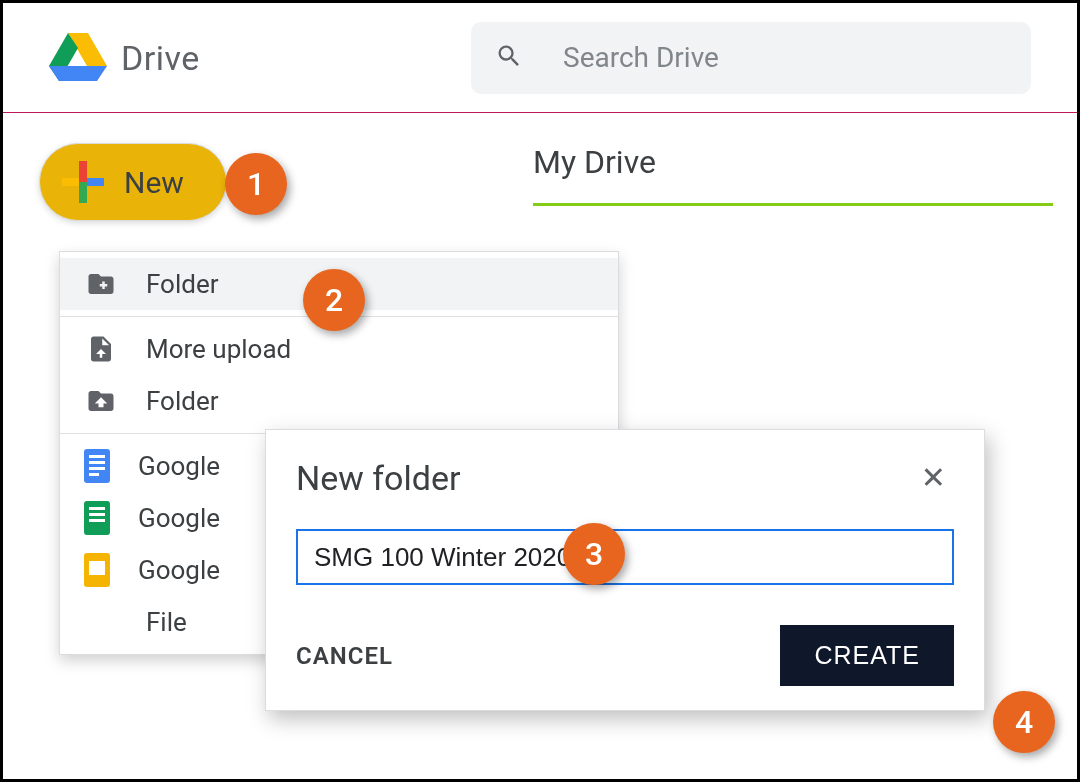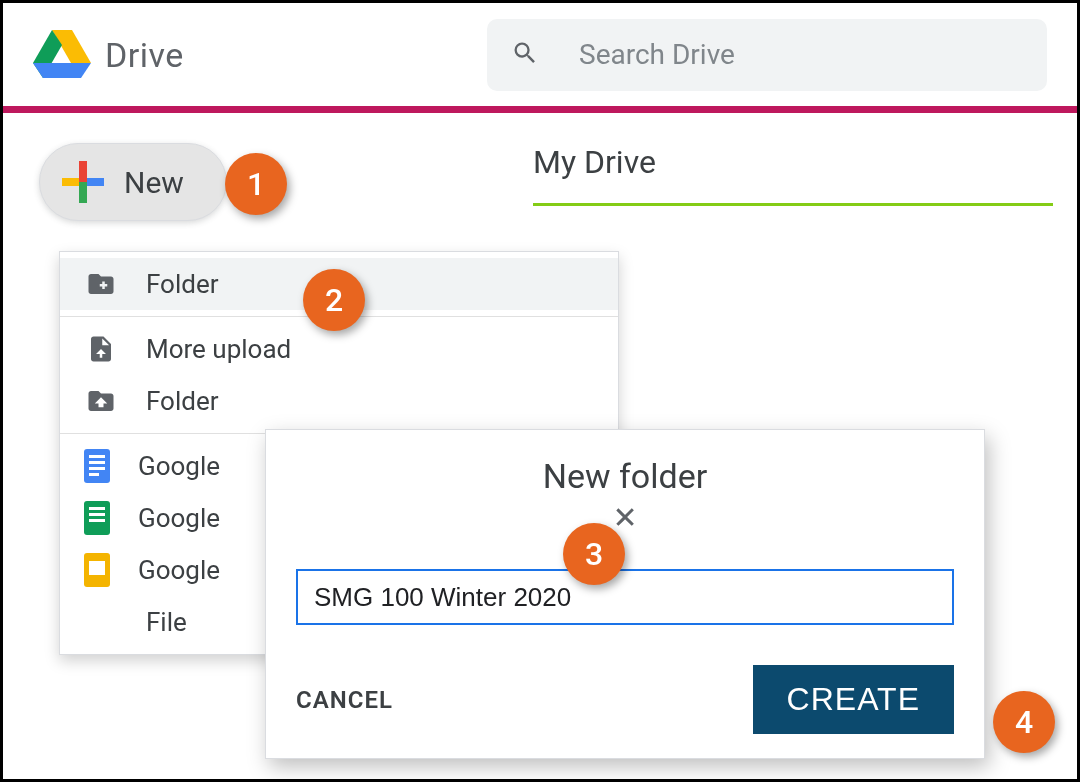--- a/index.html
+++ b/index.html
@@ -1,32 +1,32 @@
 <!DOCTYPE html>
 <html><head>
 <meta charset="utf-8">
 <style>
   * { box-sizing: border-box; margin: 0; padding: 0; }
   html, body { width: 1080px; height: 782px; font-family: 'Google Sans', Roboto, Arial, sans-serif; overflow: hidden; background:#fff; }
   .frame { width:1080px; height:782px; border:3px solid #000; position:relative; background:#fff; }
 
   
-  .header { display:flex; align-items:center; height:110px; padding:0 30px; border-bottom:7px solid #be185d; }
+  .header { display:flex; align-items:center; height:110px; padding:0 46px; border-bottom:1px solid #be185d; }
   .logo { display:flex; align-items:center; gap:14px; }
   .logo-text { font-size:34px; color:#5f6368; letter-spacing:0.5px; }
   .search-bar { margin-left:auto; width:560px; height:72px; background:#f1f3f4; border-radius:10px; display:flex; align-items:center; padding:0 24px; gap:40px; }
   .search-icon svg { width:28px; height:28px; fill:#5f6368; }
   .search-text { font-size:28px; color:#80868b; }
 
   
   .main { position:relative; padding:30px 36px; }
   .page-title { position:absolute; left:530px; top:30px; font-size:32px; color:#3c4043; padding-bottom:22px; border-bottom:3px solid #84cc16; width:520px; }
 
   
-  .new-button { position:relative; display:inline-flex; align-items:center; gap:20px; background:#e5e5e5; border:1px solid #dadce0; border-radius:40px; height:78px; padding:0 42px 0 22px; box-shadow:0 2px 6px rgba(60,64,67,.2); cursor:pointer; }
+  .new-button { position:relative; display:inline-flex; align-items:center; gap:20px; background:#eab308; border:1px solid #dadce0; border-radius:40px; height:78px; padding:0 42px 0 22px; box-shadow:0 2px 6px rgba(60,64,67,.2); cursor:pointer; }
   .plus-icon { width:42px; height:42px; position:relative; }
   .plus-icon .h1 { position:absolute; left:0; top:17px; width:21px; height:8px; background:#fbbc04; }
   .plus-icon .h2 { position:absolute; left:21px; top:17px; width:21px; height:8px; background:#4285f4; }
   .plus-icon .v1 { position:absolute; left:17px; top:0; width:8px; height:21px; background:#ea4335; }
   .plus-icon .v2 { position:absolute; left:17px; top:21px; width:8px; height:21px; background:#34a853; }
   .new-button-label { font-size:30px; color:#3c4043; }
 
   
   .dropdown { position:absolute; left:56px; top:248px; width:560px; background:#fff; border:1px solid #dadce0; box-shadow:0 6px 14px rgba(0,0,0,.18); z-index:5; }
   .dropdown .group { padding:6px 0; border-bottom:1px solid #e0e0e0; }
@@ -39,27 +39,27 @@
   .menu-item.more .chevron { position:absolute; right:24px; }
 
   .docs-icon { width:26px; height:34px; border-radius:3px; display:flex; flex-direction:column; gap:3px; padding:6px 5px; }
   .docs-icon.blue { background:#4285f4; }
   .docs-icon.green { background:#0f9d58; }
   .docs-icon.yellow { background:#f4b400; }
   .docs-icon span { display:block; background:#fff; height:3px; width:100%; }
 
   
   .modal { position:absolute; left:262px; top:426px; width:720px; background:#fff; border:1px solid #dadce0; box-shadow:4px 8px 20px rgba(0,0,0,.25); z-index:20; padding:26px 30px 24px 30px; }
-  .modal-header { display:flex; align-items:center; justify-content:space-between;flex-direction:column; }
+  .modal-header { display:flex; align-items:center; justify-content:space-between; }
   .modal-title { font-size:34px; color:#3c4043; }
   .close-icon { font-size:30px; color:#5f6368; cursor:pointer; padding:4px 8px; }
   .modal-input { margin-top:30px; width:100%; height:56px; border:2px solid #1a73e8; padding:0 16px; font-size:26px; color:#202124; outline:none; }
   .modal-actions { display:flex; justify-content:space-between; align-items:center; gap:40px; margin-top:40px; }
   .btn-cancel { font-size:24px; font-weight:600; color:#3c4043; letter-spacing:1px; cursor:pointer; }
-  .btn-create { background:#0c4a6e; color:#fff; font-size:32px; font-weight:500; letter-spacing:1px; border:none; padding:16px 34px; cursor:pointer; }
+  .btn-create { background:#0f172a; color:#fff; font-size:25px; font-weight:500; letter-spacing:1px; border:none; padding:16px 34px; cursor:pointer; }
 
   
   .badge { position:absolute; width:62px; height:62px; border-radius:50%; background:#e8651f; color:#fff; display:flex; align-items:center; justify-content:center; font-size:32px; font-weight:500; box-shadow:3px 4px 8px rgba(0,0,0,.35); z-index:30; }
   .badge.b1 { left:222px; top:150px; }
   .badge.b2 { left:300px; top:266px; }
   .badge.b3 { left:560px; top:520px; }
   .badge.b4 { left:990px; top:688px; }
 </style>
 </head>
 <body>

